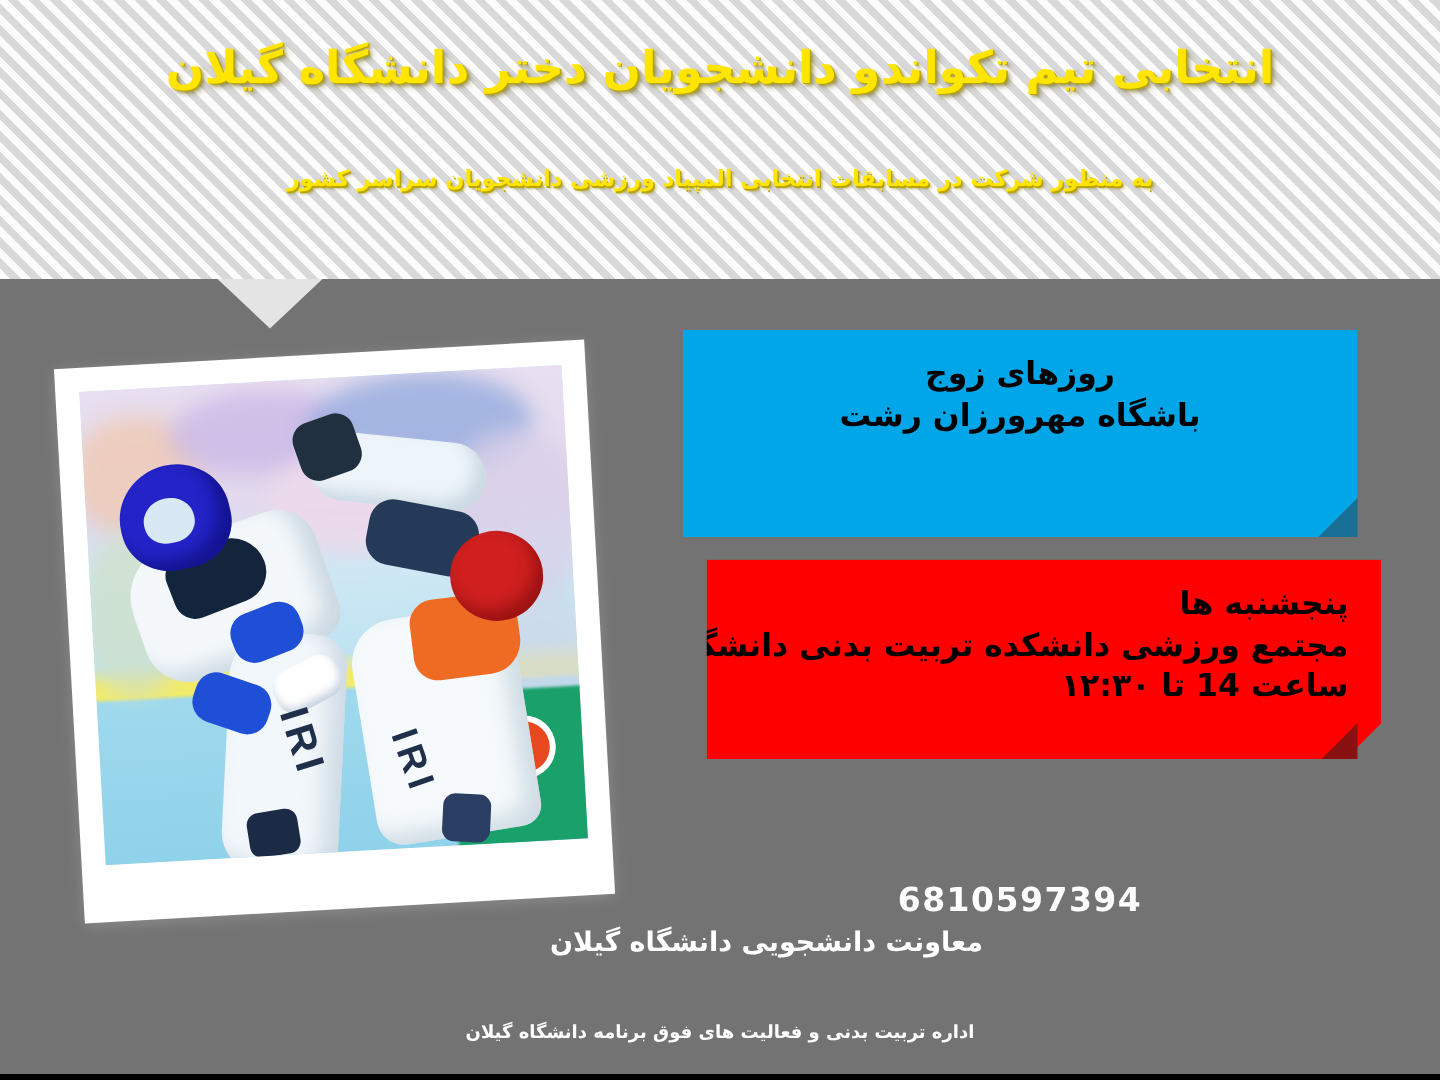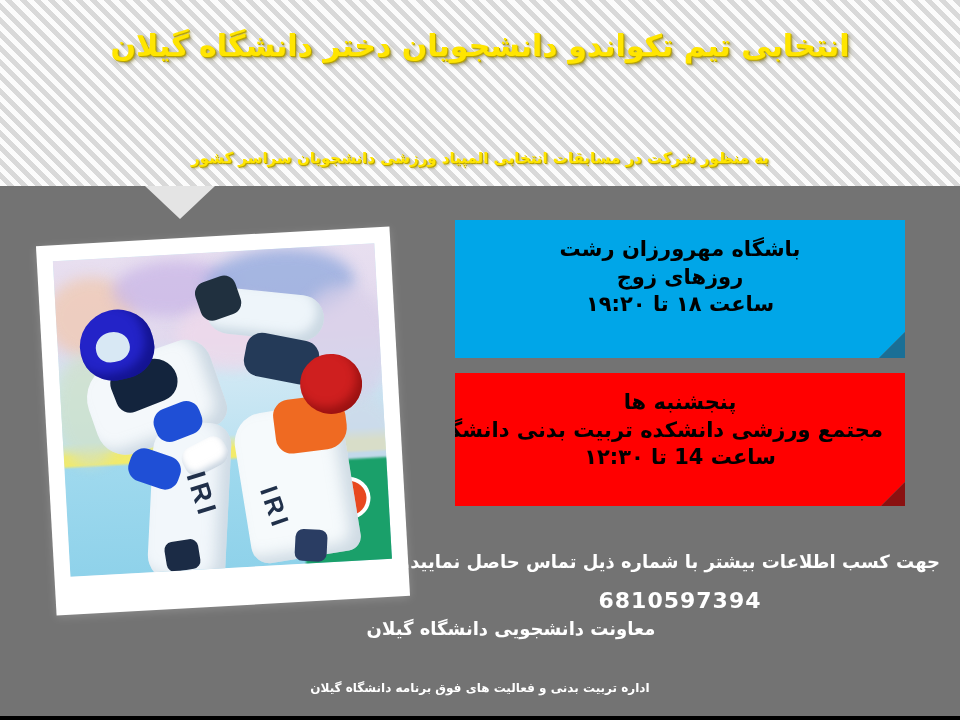--- a/index.html
+++ b/index.html
@@ -62,21 +62,20 @@
     top: 110px;
     text-align: center;
     color: #FFE500;
     font-size: 15px;
     font-weight: bold;
     direction: rtl;
     text-shadow:
        1px 1px 0 #b9a400,
        2px 2px 2px rgba(120,105,0,0.40);
     white-space: nowrap;
-    margin-top: 39px;
   }
 
   
   .bubble-tail {
     position: absolute;
     left: 145px;
     top: 186px;
     width: 0;
     height: 0;
     border-left: 35px solid transparent;
@@ -302,26 +301,27 @@
   }
   .info-box.blue {
     left: 455px;
     top: 220px;
     width: 450px;
     height: 138px;
     background: #00A6E8;
     clip-path: polygon(0 0, 100% 0, 100% calc(100% - 26px), calc(100% - 26px) 100%, 0 100%);
   }
   .info-box.red {
-    left: 455px;
+    left: 471px;
     top: 373px;
     width: 450px;
     height: 133px;
     background: #FF0000;
     clip-path: polygon(0 0, 100% 0, 100% calc(100% - 24px), calc(100% - 24px) 100%, 0 100%);
+    text-align: right;
   }
   .fold {
     position: absolute;
     width: 0; height: 0;
     border-style: solid;
   }
   .fold.blue-fold {
     left: 879px;
     top: 332px;
     border-width: 0 0 26px 26px;
@@ -420,32 +420,30 @@
         <div class="a-foot-dark1"></div>
         <div class="a-foot-dark2"></div>
 
         <div class="iri1">IRI</div>
         <div class="iri2">IRI</div>
       </div>
     </div>
   </div>
 
   <div class="info-box blue">
+    <span class="info-line">روزهای زوج</span>
     <span class="info-line">باشگاه مهرورزان رشت</span>
-    <span class="info-line">روزهای زوج</span>
-    <span class="info-line">ساعت ۱۸ تا ۱۹:۲۰</span>
   </div>
   <div class="fold blue-fold"></div>
 
   <div class="info-box red">
     <span class="info-line">پنجشنبه ها</span>
     <span class="info-line">مجتمع ورزشی دانشکده تربیت بدنی دانشگاه گیلان</span>
     <span class="info-line">ساعت 14 تا ۱۲:۳۰</span>
   </div>
   <div class="fold red-fold"></div>
 
-  <div class="contact-note">جهت کسب اطلاعات بیشتر با شماره ذیل تماس حاصل نمایید.</div>
   <div class="contact-phone">6810597394</div>
 
   <div class="footer-line footer-1">معاونت دانشجویی دانشگاه گیلان</div>
   <div class="footer-line footer-2">اداره تربیت بدنی و فعالیت های فوق برنامه دانشگاه گیلان</div>
 
 </div>
 
 </body></html>

